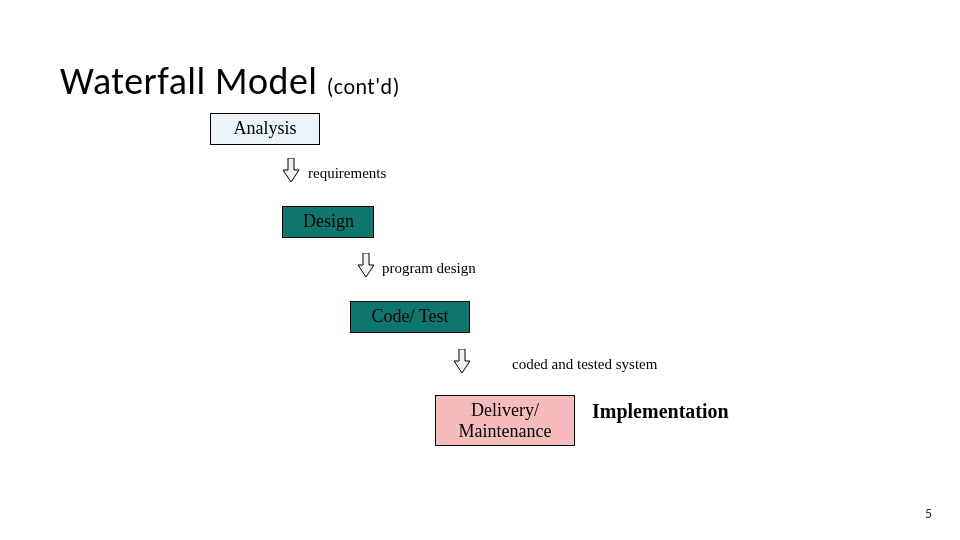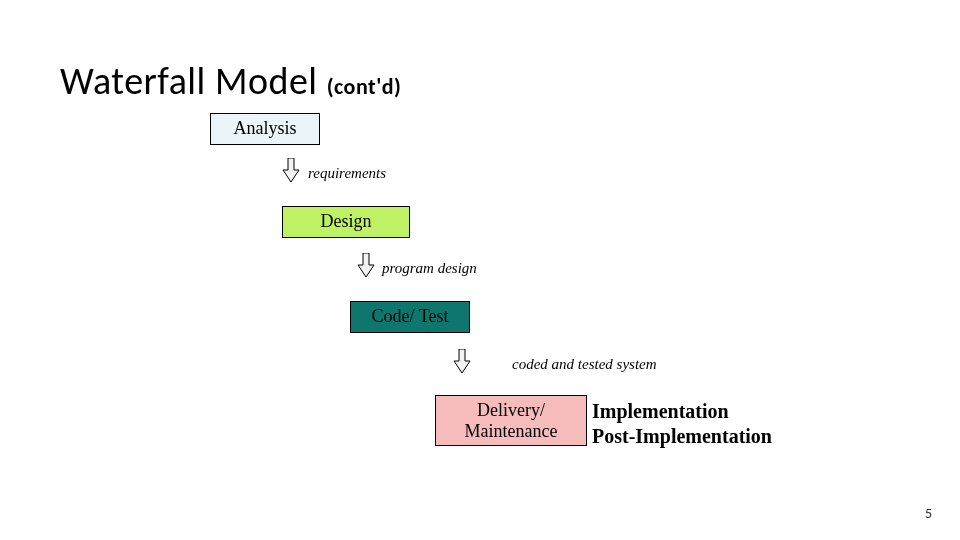--- a/index.html
+++ b/index.html
@@ -17,41 +17,40 @@
     position: absolute;
     left: 60px;
     top: 58px;
     font-family: Calibri, "Segoe UI", Arial, sans-serif;
     font-size: 38px;
     font-weight: 300;
     letter-spacing: 0.5px;
   }
   .title-sub {
     font-size: 22px;
-    font-weight: 700;
+    font-weight: 400;
   }
   .stage-box {
     position: absolute;
     border: 1px solid #000;
     padding: 4px 20px;
     font-size: 18px;
     text-align: center;
     line-height: 1.2;
     box-sizing: border-box;
   }
   .stage-analysis  { left: 210px; top: 113px; width: 110px; background: #eaf4f9; }
-  .stage-design    { left: 282px; top: 206px; width: 128px; background: #bef264; }
+  .stage-design    { left: 282px; top: 206px; width: 92px; background: #0f766e; }
   .stage-code      { left: 350px; top: 301px; width: 120px; background: #0f766e; }
-  .stage-delivery  { left: 435px; top: 395px; width: 152px; background: #f6bcbc; line-height: 1.15; }
+  .stage-delivery  { left: 435px; top: 395px; width: 140px; background: #f6bcbc; line-height: 1.15; }
 
   .transition-label {
     position: absolute;
     font-size: 15px;
     font-family: "Times New Roman", Times, serif;
-    font-style: italic;
   }
   .lbl-req   { left: 308px; top: 165px; }
   .lbl-prog  { left: 382px; top: 260px; text-align: right; }
   .lbl-coded { left: 478px; top: 356px; margin-left: 34px; }
 
   .side-note {
     position: absolute;
     left: 592px;
     top: 399px;
     font-size: 20px;
@@ -107,16 +106,15 @@
 <svg class="arrow" style="left:452px; top:349px;" viewBox="0 0 20 24">
   <path d="M7 0 L13 0 L13 12 L18 12 L10 24 L2 12 L7 12 Z" fill="#f2f2f2" stroke="#000" stroke-width="1"></path>
 </svg>
 
 <div class="transition-label lbl-req">requirements</div>
 <div class="transition-label lbl-prog">program design</div>
 <div class="transition-label lbl-coded">coded and tested system</div>
 
 <div class="side-note">
   <span>Implementation</span><br>
-  <span>Post-Implementation</span>
 </div>
 
 <div class="slide-number">5</div>
 
 </body></html>

